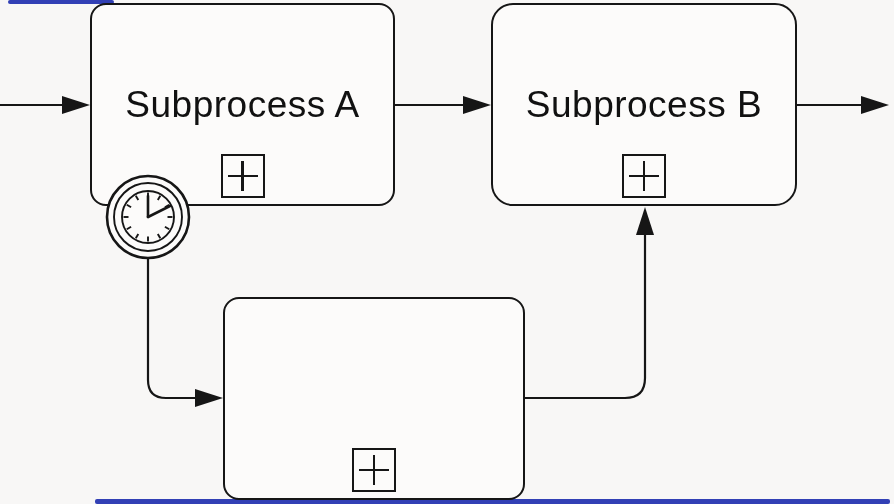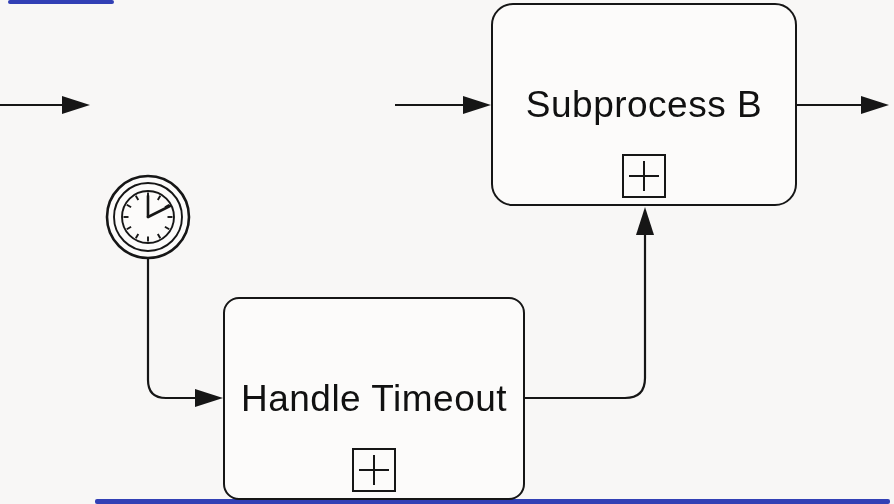--- a/index.html
+++ b/index.html
@@ -84,31 +84,37 @@
   .timer-group { pointer-events: auto; cursor: default; }
 </style>
 </head>
 <body>
 
 <div class="canvas">
 
   <div class="edge-accent top"></div>
   <div class="edge-accent bottom"></div>
 
+  <div class="node a">
+    <span class="node-label">Subprocess A</span>
+    <div class="plus-marker">
+      <div class="h-bar"></div>
+      <div class="v-bar"></div>
+    </div>
+  </div>
 
   <div class="node b">
     <span class="node-label">Subprocess B</span>
     <div class="plus-marker">
       <div class="h-bar"></div>
       <div class="v-bar"></div>
     </div>
   </div>
 
   <div class="node ht">
-    <span class="node-label">Handle Timeout</span>
     <div class="plus-marker">
       <div class="h-bar"></div>
       <div class="v-bar"></div>
     </div>
   </div>
 
   <svg class="overlay" viewBox="0 0 894 504">
 
     <g>
       <path class="flow" d="M 0 105 H 62"></path>

